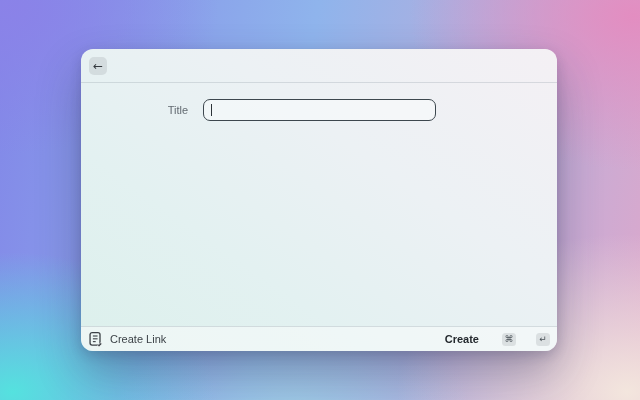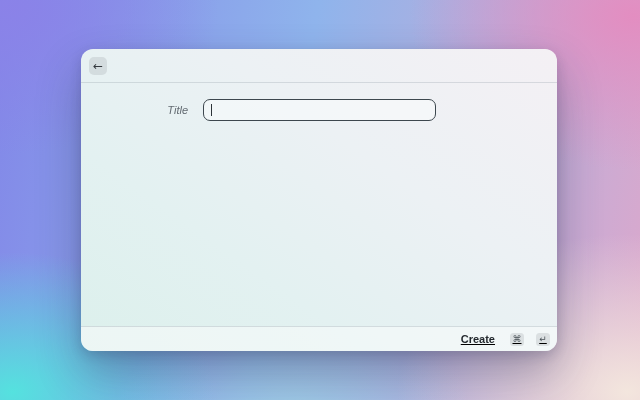--- a/index.html
+++ b/index.html
@@ -30,21 +30,21 @@
     padding:0 8px; border-bottom:1px solid rgba(140,152,162,0.28);
   }
   .back-btn {
     width:18px; height:18px; border:none; border-radius:5px;
     background:rgba(120,130,132,0.18); color:#34393e;
     font-size:12px; line-height:1; display:flex; align-items:center; justify-content:center;
     cursor:pointer; font-family:"DejaVu Sans", sans-serif;
   }
 
   .win-main { flex:1 1 auto; padding-top:16px; }
-  .field-row { display:flex; align-items:center; margin-bottom:15px;font-style:italic; }
+  .field-row { display:flex; align-items:center; margin-bottom:15px; }
   .field-label {
     width:107px; margin-right:15px; text-align:right;
     font-size:11px; color:#626a71;
   }
   .textbox {
     width:233px; height:22px; border-radius:7px;
     display:flex; align-items:center; padding:0 7px;
   }
   .textbox.focused {
     border:1.5px solid #3d474e; background:rgba(252,254,255,0.45);
@@ -55,23 +55,23 @@
   .caret { width:1px; height:12px; background:#2c3338; }
 
   .win-footer {
     flex:0 0 25px; display:flex; align-items:center; padding:0 7px;
     border-top:1px solid rgba(140,152,162,0.30);
     background:rgba(250,252,252,0.55);
     border-radius:0 0 12px 12px;
   }
   .footer-left { display:flex; align-items:center; gap:7px; }
   .footer-app-name { font-size:11px; color:#3c4247; }
-  .footer-right { margin-left:auto; display:flex; align-items:center; gap:12px;
+  .footer-right { margin-left:auto; display:flex; align-items:center; gap:20px;
     background:none; border:none; cursor:pointer; padding:0;
-    font-family:"Liberation Sans", sans-serif;text-decoration:underline; }
+    font-family:"Liberation Sans", sans-serif; }
   .action-label { font-size:11px; font-weight:700; color:#24292e; margin-right:3px; }
   .keycap {
     min-width:14px; height:13px; padding:0 2px; border-radius:3.5px;
     background:rgba(105,115,120,0.17); color:#4a5258;
     display:flex; align-items:center; justify-content:center;
     font-size:9px; line-height:1; font-family:"DejaVu Sans", sans-serif;
   }
 </style>
 </head>
 <body>
@@ -89,20 +89,30 @@
   <div class="win-main">
     <div class="field-row">
       <div class="field-label">Title</div>
       <div class="textbox focused" role="textbox" tabindex="0">
         <span class="caret"></span>
       </div>
     </div>
   </div>
 
   <div class="win-footer">
+    <div class="footer-left">
+      <svg width="15" height="16" viewBox="0 0 16 17">
+        <rect x="2.2" y="1.6" width="10.6" height="13.4" rx="2.2" fill="none" stroke="#3c4247" stroke-width="1.4"></rect>
+        <line x1="5.2" y1="5.3" x2="10.2" y2="5.3" stroke="#3c4247" stroke-width="1.2"></line>
+        <line x1="5.2" y1="8.3" x2="10.2" y2="8.3" stroke="#3c4247" stroke-width="1.2"></line>
+        <line x1="5.2" y1="11.3" x2="8.2" y2="11.3" stroke="#3c4247" stroke-width="1.2"></line>
+        <path d="M10.3 15.6 L13.6 12.3 L15 13.7 L11.7 17 Z" fill="#3c4247" stroke="#eef1f1" stroke-width="0.8"></path>
+      </svg>
+      <span class="footer-app-name">Create Link</span>
+    </div>
     <button class="footer-right">
       <span class="action-label">Create</span>
       <span class="keycap">⌘</span>
       <span class="keycap">↵</span>
     </button>
   </div>
 
 </div>
 
 </body></html>

